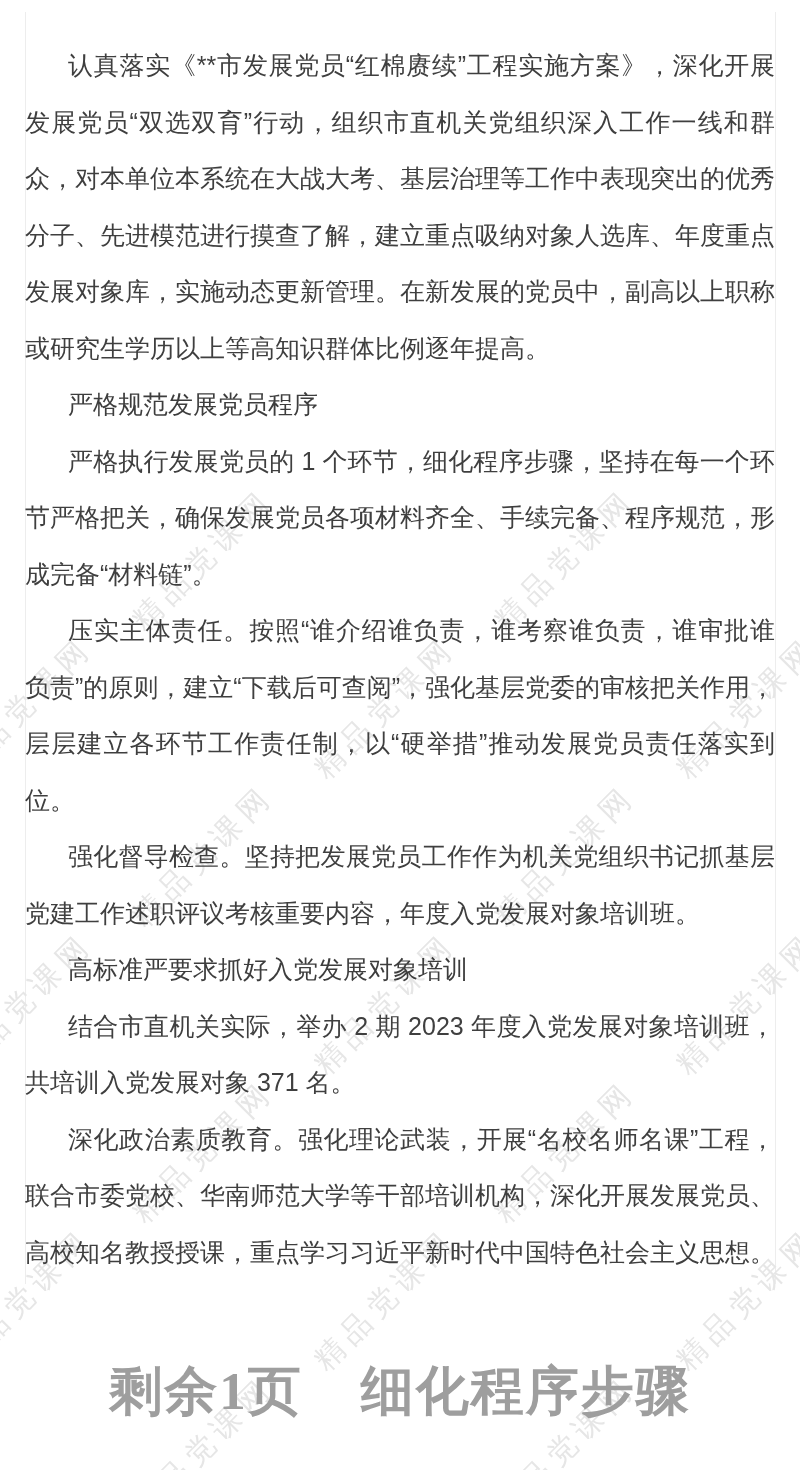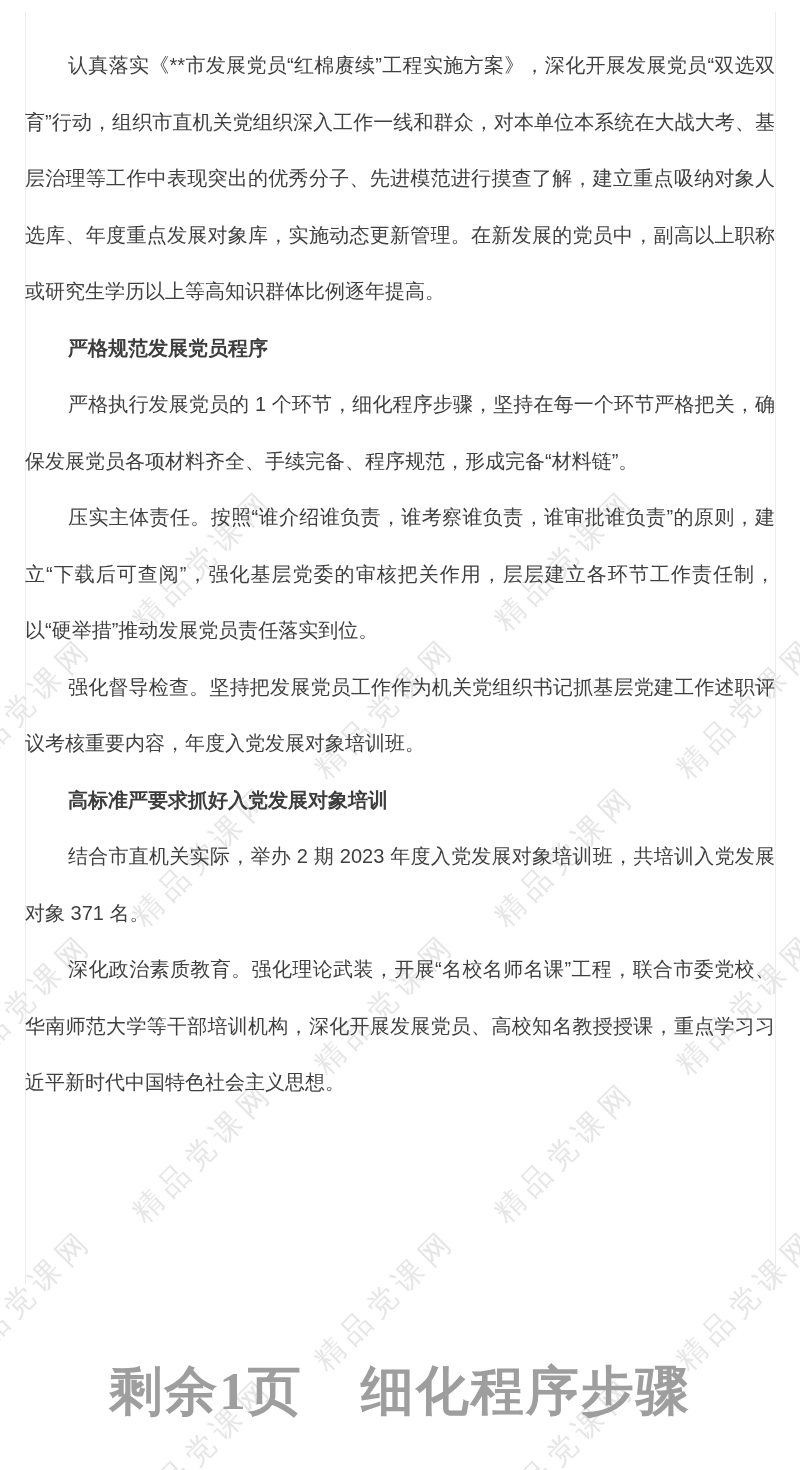--- a/index.html
+++ b/index.html
@@ -45,30 +45,30 @@
   }
 
   
   .doc-body {
     position: absolute;
     left: 25px;
     top: 37px;
     width: 750px;
     z-index: 2;
     color: var(--text-color, #3f3f3f);
-    font-size: 20px;
+    font-size: 25px;
     line-height: 56.5px;
     text-align: justify;
   }
   .doc-body p {
     text-indent: 43px;
     margin: 0;
   }
   .doc-body p.heading {
-    font-weight: 700;
+    font-weight: 400;
     color: var(--heading-color, #3d3d3d);
   }
 
   
   .page-footer {
     position: absolute;
     left: 0;
     top: 1356px;
     width: 100%;
     z-index: 2;

